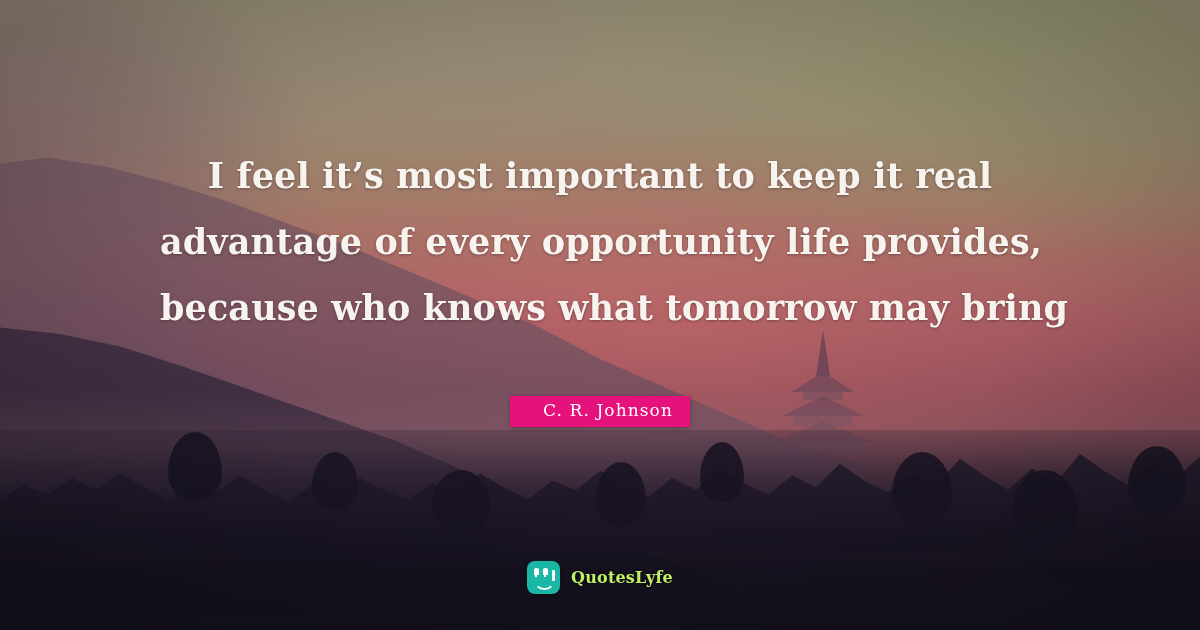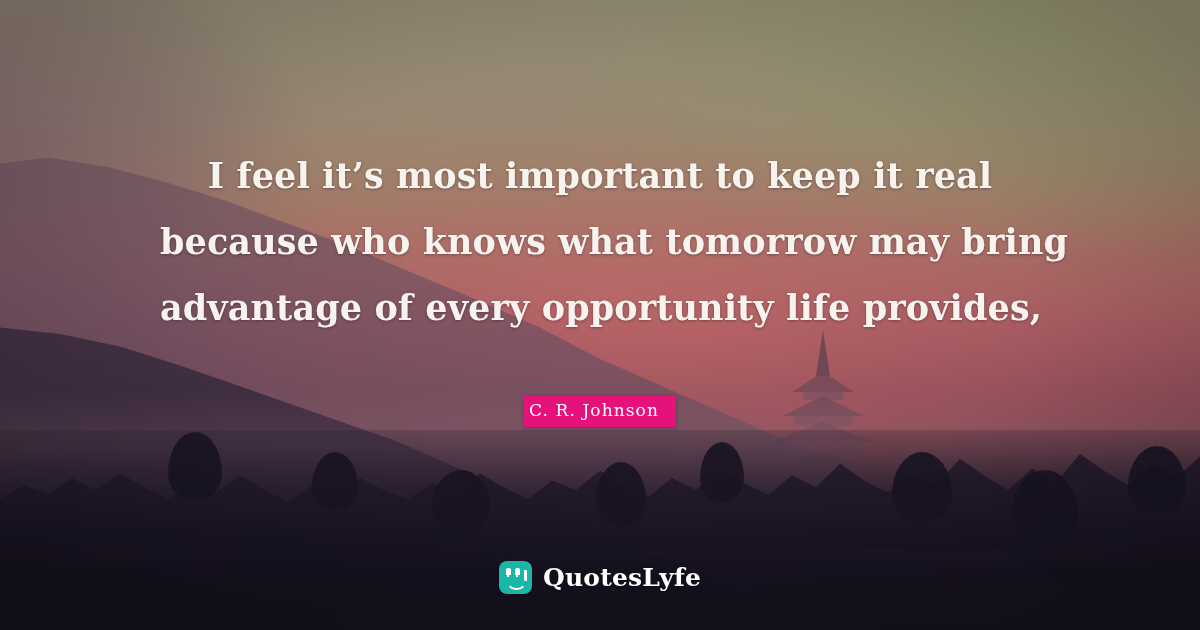--- a/index.html
+++ b/index.html
@@ -205,21 +205,21 @@
     font-size: 35px;
     line-height: 66px;
     color: #f7f4ef;
     letter-spacing: 0.1px;
     text-shadow: 0 1px 3px rgba(40,20,30,0.40);
   }
   #quote .qline { display: block; white-space: nowrap; }
 
   #author-badge {
     margin-top: 20px;
-    padding: 4px 17px 6px 5px;
+    padding: 4px 17px 6px 33px;
     background: #e6127c;
     color: #ffffff;
     font-family: "DejaVu Serif", "Liberation Serif", serif;
     font-size: 17px;
     letter-spacing: 1.1px;
     line-height: 21px;
     border-radius: 1px;
     box-shadow: 0 1px 4px rgba(0,0,0,0.28);
   }
 
@@ -281,22 +281,22 @@
     right: 5px;
     top: 9px;
     width: 2.6px;
     height: 11px;
     background: #ffffff;
     border-radius: 1px;
   }
   #brand-name {
     font-family: "DejaVu Serif", "Liberation Serif", serif;
     font-weight: bold;
-    font-size: 25px;
-    color: #ffffff;
+    font-size: 16px;
+    color: #bef264;
     letter-spacing: 0.2px;
     text-shadow: 0 1px 3px rgba(0,0,0,0.45);
   }
 </style>
 </head>
 <body>
 
 <div id="card">
 
   <div class="layer" id="sky"></div>
@@ -329,22 +329,22 @@
   <div class="tree" style="left:892px;top:452px;width:60px;height:70px;"></div>
   <div class="tree" style="left:1012px;top:470px;width:66px;height:74px;"></div>
   <div class="tree" style="left:1128px;top:446px;width:58px;height:68px;"></div>
 
   <div class="layer" id="vignette"></div>
 
   <div id="content">
 
     <blockquote id="quote">
       <span class="qline">I feel it’s most important to keep it real</span>
+      <span class="qline">advantage of every opportunity life provides,</span>
       <span class="qline">because who knows what tomorrow may bring</span>
-      <span class="qline">advantage of every opportunity life provides,</span>
     </blockquote>
 
     <div id="author-badge">C. R. Johnson</div>
 
     <div id="brand">
       <div id="brand-mark">
         <span class="eye l"></span>
         <span class="eye r"></span>
         <span class="smile"></span>
         <span class="tail"></span>

